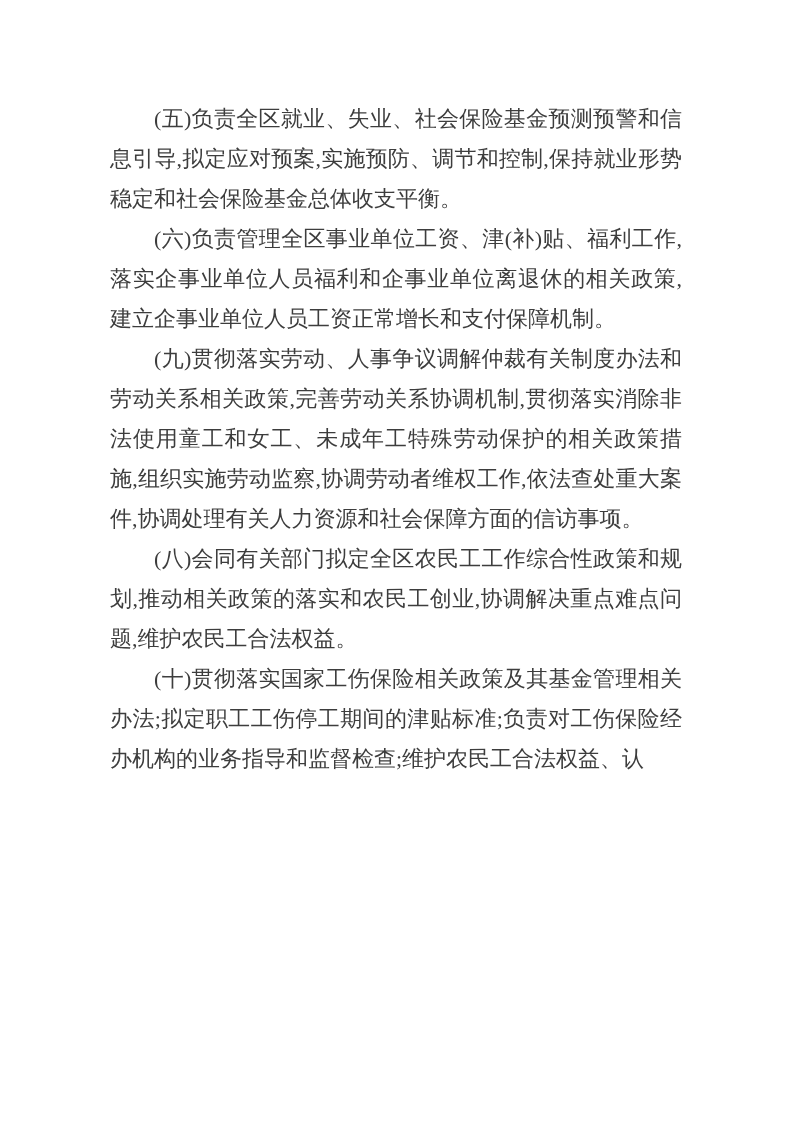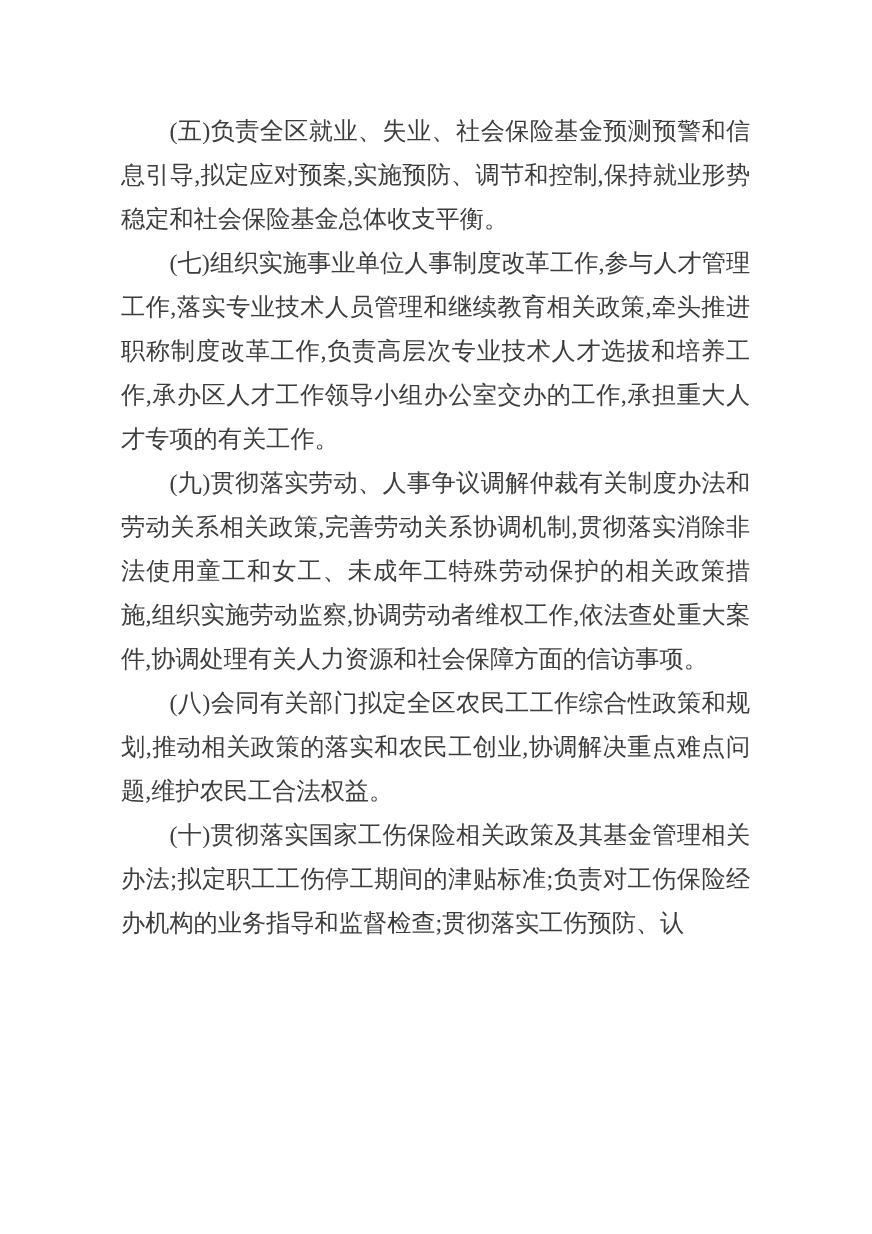--- a/index.html
+++ b/index.html
@@ -33,18 +33,18 @@
     word-break: break-all;
     overflow-wrap: break-word;
   }
 </style>
 </head>
 <body>
 
 <div class="page">
   <div class="doc-body">
     <p>(五)负责全区就业、失业、社会保险基金预测预警和信息引导,拟定应对预案,实施预防、调节和控制,保持就业形势稳定和社会保险基金总体收支平衡。</p>
-    <p>(七)组织实施事业单位人事制度改革工作,参与人才管理工作,落实专业技术人员管理和继续教育相关政策,牵头推进职称制度改革工作,负责高层次专业技术人才选拔和培养工作,承办区人才工作领导小组办公室交办的工作,承担重大人才专项的有关工作。</p>
+    <p>(六)负责管理全区事业单位工资、津(补)贴、福利工作,落实企事业单位人员福利和企事业单位离退休的相关政策,建立企事业单位人员工资正常增长和支付保障机制。</p>
     <p>(九)贯彻落实劳动、人事争议调解仲裁有关制度办法和劳动关系相关政策,完善劳动关系协调机制,贯彻落实消除非法使用童工和女工、未成年工特殊劳动保护的相关政策措施,组织实施劳动监察,协调劳动者维权工作,依法查处重大案件,协调处理有关人力资源和社会保障方面的信访事项。</p>
     <p>(八)会同有关部门拟定全区农民工工作综合性政策和规划,推动相关政策的落实和农民工创业,协调解决重点难点问题,维护农民工合法权益。</p>
-    <p>(十)贯彻落实国家工伤保险相关政策及其基金管理相关办法;拟定职工工伤停工期间的津贴标准;负责对工伤保险经办机构的业务指导和监督检查;贯彻落实工伤预防、认</p>
+    <p>(十)贯彻落实国家工伤保险相关政策及其基金管理相关办法;拟定职工工伤停工期间的津贴标准;负责对工伤保险经办机构的业务指导和监督检查;维护农民工合法权益、认</p>
   </div>
 </div>
 
 </body></html>

